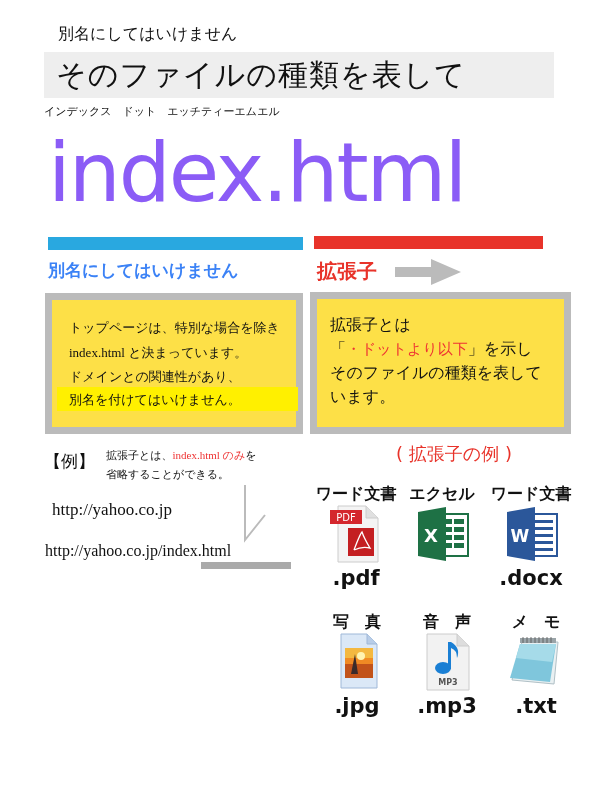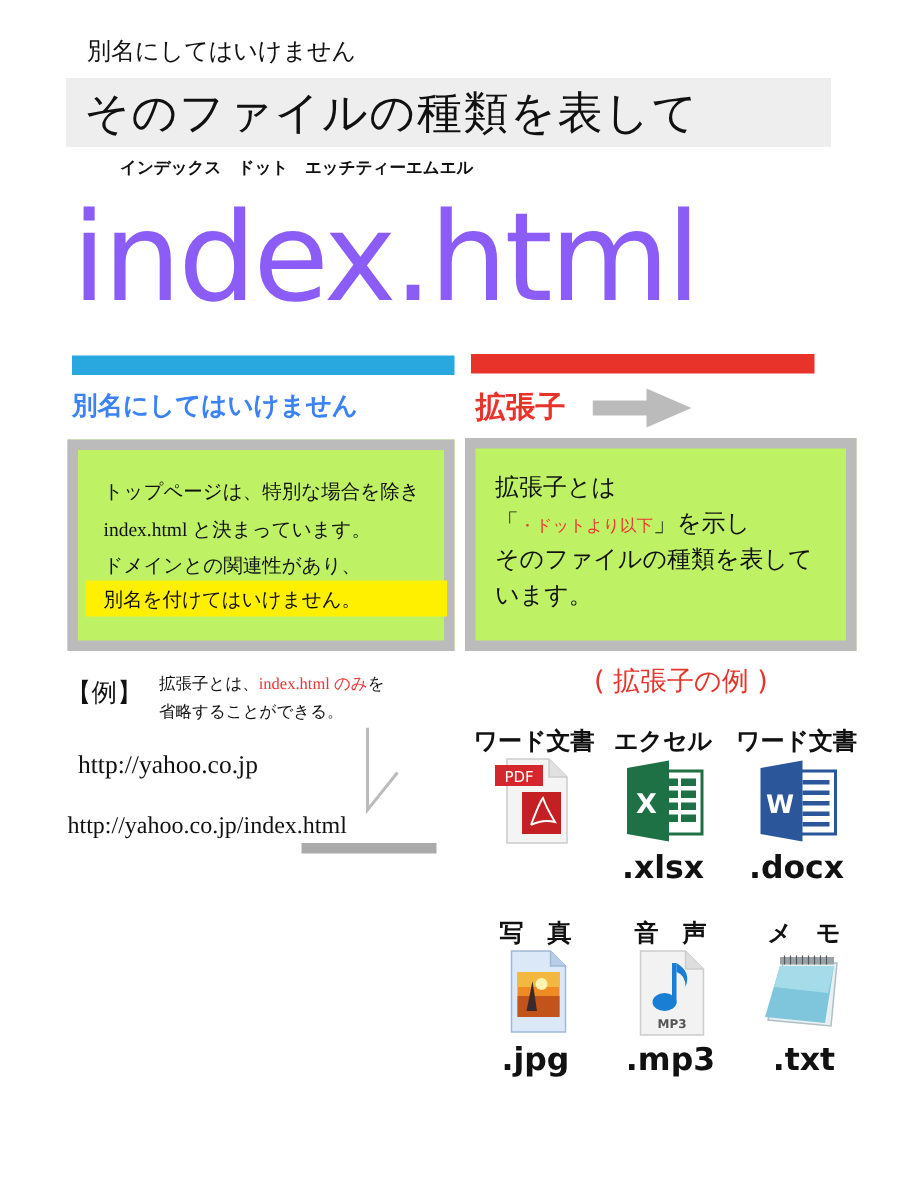--- a/index.html
+++ b/index.html
@@ -5,45 +5,45 @@
   html, body { margin: 0; padding: 0; background: #ffffff; }
   body { width: 600px; height: 798px; position: relative; overflow: hidden;
          font-family: "DejaVu Serif", "Liberation Serif", serif; color: #111; }
   .abs { position: absolute; }
   .serif { font-family: "Liberation Serif", "DejaVu Serif", serif; }
   .sans { font-family: "DejaVu Sans", "Liberation Sans", sans-serif; }
 
   #subtitle { left: 58px; top: 24px; font-size: 16px; }
   #title-band { left: 44px; top: 52px; width: 510px; height: 46px; background: #eeeeee; }
   #title { left: 56px; top: 55px; font-size: 30px; letter-spacing: 1px; }
-  #reading { left: 44px; top: 104px; font-size: 11px; font-weight: bold; margin-left: 36px; }
+  #reading { left: 44px; top: 104px; font-size: 11px; font-weight: normal; }
 
   #hero { left: 48px; top: 132px; font-size: 82px; font-family: "DejaVu Sans", "Liberation Sans", sans-serif;
           letter-spacing: -2px; line-height: 1; color: #8b5cf6; }
   #bar-blue { left: 48px; top: 237px; width: 255px; height: 13px; }
   #bar-red { left: 314px; top: 236px; width: 229px; height: 13px; }
   #label-blue { left: 48px; top: 259px; font-size: 17px; font-weight: bold; }
   #label-red { left: 317px; top: 258px; font-size: 20px; font-weight: bold; }
   #arrow-icon { left: 395px; top: 259px; width: 66px; height: 26px; }
 
-  .box { border: 7px solid #bbbbbb; background: #bef264; box-sizing: border-box; }
+  .box { border: 7px solid #bbbbbb; background: #fde047; box-sizing: border-box; }
   #box-left { left: 45px; top: 293px; width: 258px; height: 141px; }
   #box-right { left: 310px; top: 292px; width: 261px; height: 142px; }
   .box-line { position: absolute; font-size: 13px; white-space: nowrap; }
   #box-left .l1 { left: 17px; top: 19px; }
   #box-left .l2 { left: 17px; top: 44px; }
   #box-left .l3 { left: 17px; top: 68px; }
   #hl { left: 5px; top: 87px; width: 241px; height: 24px; background: #fff000; }
   #box-left .l4 { left: 17px; top: 91px; }
   #box-right .r { font-size: 16px; left: 13px; }
   #box-right .r1 { top: 16px; }
   #box-right .r2 { top: 40px; }
   #box-right .r3 { top: 64px; }
   #box-right .r4 { top: 88px; }
-  .red-sm { color: #e33; font-size: 11px; }
+  .red-sm { color: #e33; font-size: 15px; }
 
   #ex-label { left: 44px; top: 450px; font-size: 17px; }
   #note1 { left: 106px; top: 448px; font-size: 11px; }
   #note2 { left: 106px; top: 467px; font-size: 11px; }
   #url1 { left: 52px; top: 500px; font-size: 17px; }
   #url2 { left: 45px; top: 542px; font-size: 16px; }
   #url-underline { left: 201px; top: 562px; width: 90px; height: 7px; background: #aaaaaa; }
   #pointer-line { left: 240px; top: 485px; width: 30px; height: 60px; }
 
   #ext-heading { left: 396px; top: 442px; font-size: 18px; }
@@ -101,40 +101,40 @@
 <div class="file-cell sans" style="left:311px;top:484px;">
   <span class="file-cap">ワード文書</span>
   <svg class="file-ic" viewBox="0 0 60 60">
     <path d="M12 2 H40 L52 14 V58 H12 Z" fill="#f4f4f4" stroke="#cccccc"></path>
     <path d="M40 2 V14 H52" fill="#e0e0e0" stroke="#cccccc"></path>
     <rect x="4" y="6" width="32" height="14" fill="#d4272d"></rect>
     <text x="20" y="17" font-size="10" fill="#fff" text-anchor="middle" font-family="DejaVu Sans, sans-serif">PDF</text>
     <rect x="22" y="24" width="26" height="28" fill="#c41f22"></rect>
     <path d="M28 46 Q34 30 36 28 Q38 34 44 44 Q36 42 28 46" fill="none" stroke="#fff" stroke-width="1.3"></path>
   </svg>
+  <span class="file-ext">.pdf</span>
 </div>
 
 <div class="file-cell sans" style="left:397px;top:484px;">
   <span class="file-cap">エクセル</span>
   <svg class="file-ic" viewBox="0 0 60 60">
     <rect x="22" y="10" width="34" height="42" fill="#fff" stroke="#1e7145" stroke-width="2"></rect>
     <g fill="#1e7145">
       <rect x="32" y="15" width="8" height="5"></rect>
         <rect x="42" y="15" width="10" height="5"></rect>
       <rect x="32" y="23" width="8" height="5"></rect>
         <rect x="42" y="23" width="10" height="5"></rect>
       <rect x="32" y="31" width="8" height="5"></rect>
         <rect x="42" y="31" width="10" height="5"></rect>
       <rect x="32" y="39" width="8" height="5"></rect>
         <rect x="42" y="39" width="10" height="5"></rect>
     </g>
     <polygon points="6,8 34,3 34,57 6,52" fill="#1e7145"></polygon>
     <text x="19" y="38" font-size="18" fill="#fff" font-weight="bold" text-anchor="middle" font-family="DejaVu Sans, sans-serif">X</text>
   </svg>
-  <span class="file-ext">.xlsx</span>
 </div>
 
 <div class="file-cell sans" style="left:486px;top:484px;">
   <span class="file-cap">ワード文書</span>
   <svg class="file-ic" viewBox="0 0 60 60">
     <rect x="22" y="10" width="34" height="42" fill="#fff" stroke="#2b579a" stroke-width="2"></rect>
     <g fill="#2b579a">
       <rect x="34" y="16" width="18" height="3"></rect>
         <rect x="34" y="23" width="18" height="3"></rect>
       <rect x="34" y="30" width="18" height="3"></rect>

